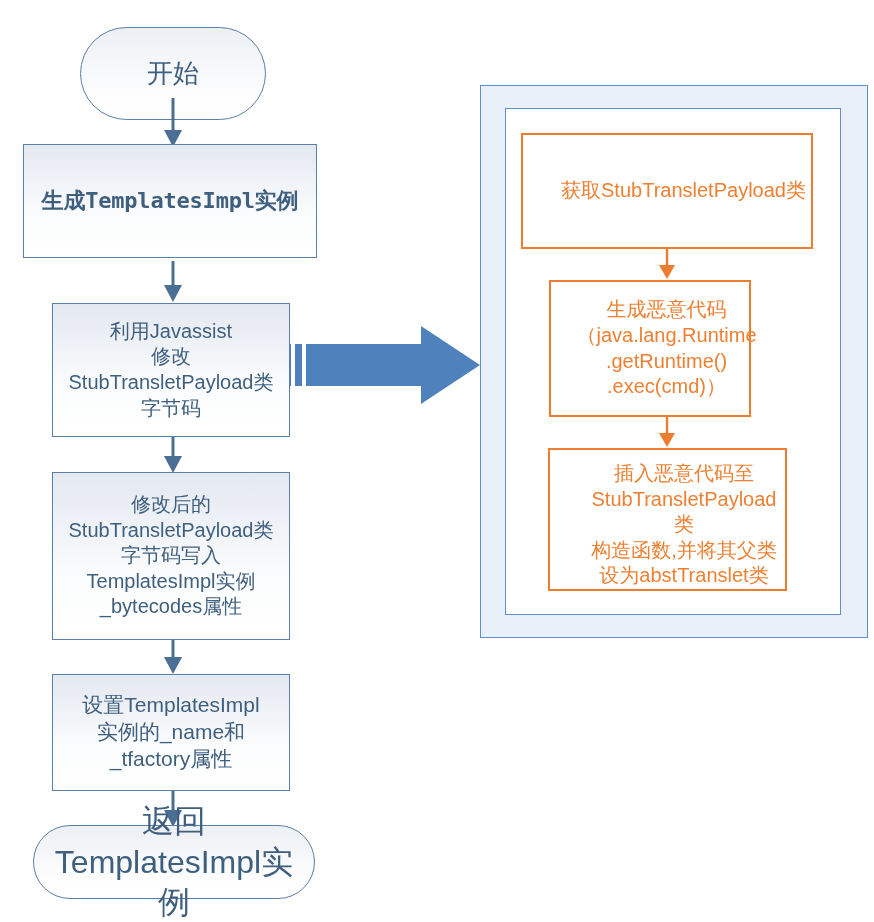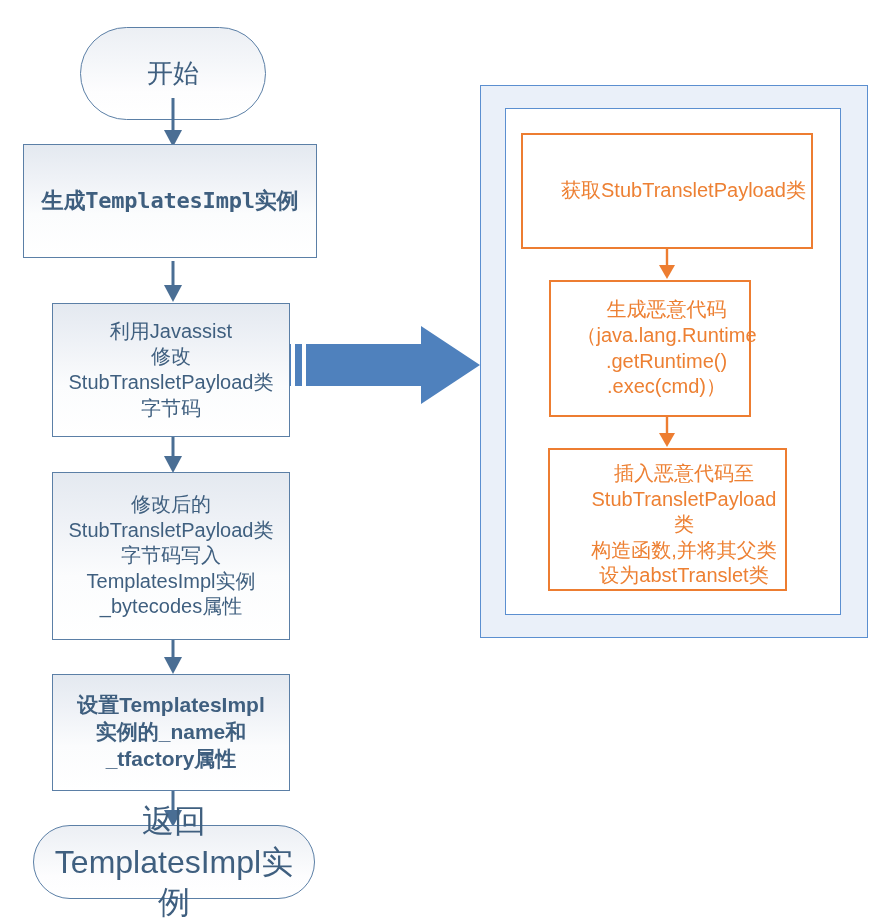--- a/index.html
+++ b/index.html
@@ -171,21 +171,21 @@
   </div>
 
   <div class="conn" style="left:162px; top:640px; width:22px; height:36px;">
     <svg width="22" height="36" viewBox="0 0 22 36">
       <line x1="11" y1="0" x2="11" y2="19" stroke="#4a6e94" stroke-width="3"></line>
       <polygon points="2,17 20,17 11,34" fill="#4a6e94"></polygon>
     </svg>
   </div>
 
   <div class="node bluenode" style="left:52px; top:674px; width:238px; height:117px;">
-    <span class="txt" style="font-size:21px;font-weight:bold;">设置TemplatesImpl
+    <span class="txt" style="font-size:21px;">设置TemplatesImpl
 实例的_name和
 _tfactory属性</span>
   </div>
 
   <div class="conn" style="left:162px; top:791px; width:22px; height:38px;">
     <svg width="22" height="38" viewBox="0 0 22 38">
       <line x1="11" y1="0" x2="11" y2="21" stroke="#4a6e94" stroke-width="3"></line>
       <polygon points="2,19 20,19 11,36" fill="#4a6e94"></polygon>
     </svg>
   </div>

